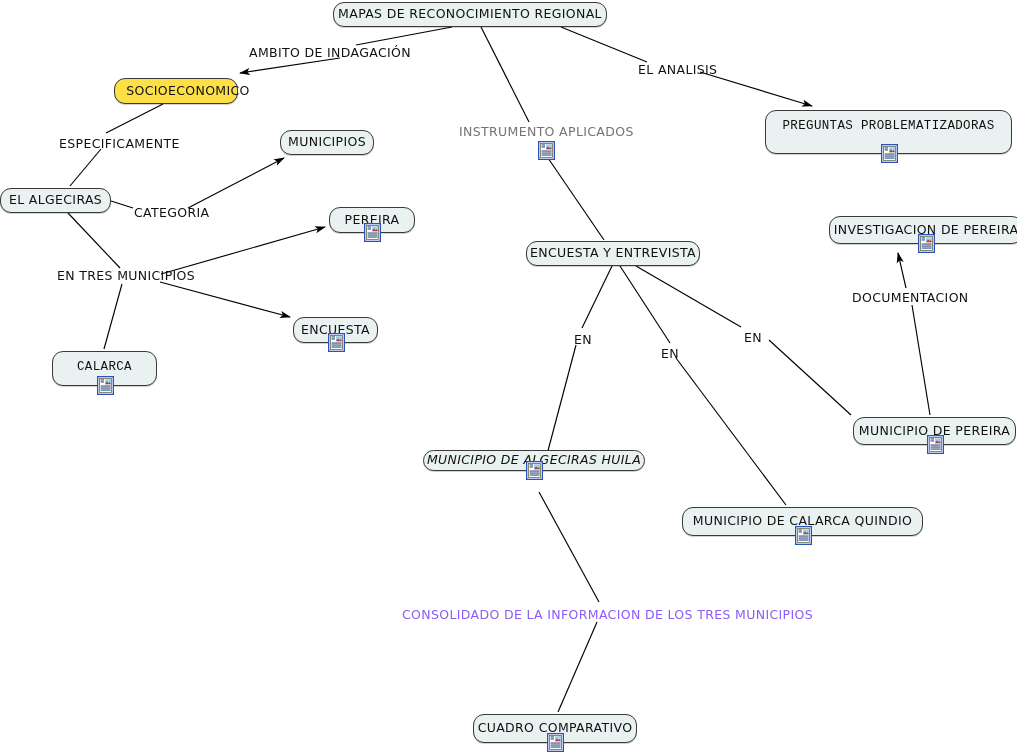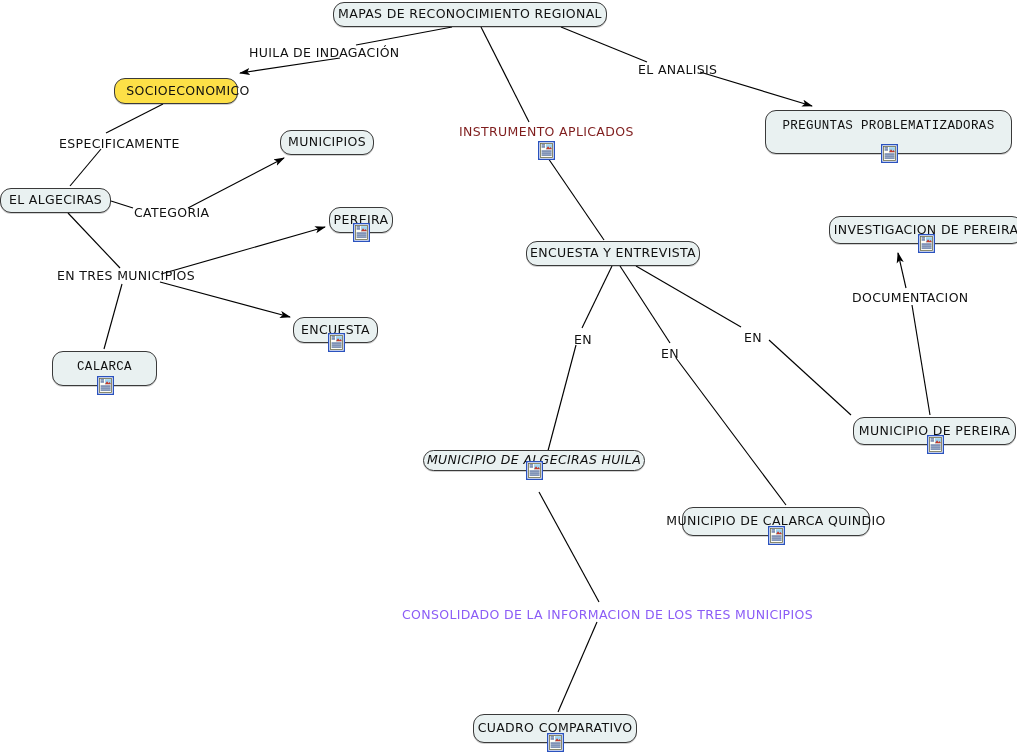--- a/index.html
+++ b/index.html
@@ -120,21 +120,21 @@
       </div>
       <div class="node" style="left: 114px; top: 78px; width: 124px; height: 26px; background: #fde047; border-color: rgb(58, 58, 58); padding-left: 24px;">
         <span class="node-label">SOCIOECONOMICO</span>
       </div>
       <div class="node" style="left: 280px; top: 130px; width: 94px; height: 25px; background: rgb(233, 241, 241); border-color: rgb(58, 58, 58);">
         <span class="node-label">MUNICIPIOS</span>
       </div>
       <div class="node" style="left: 0px; top: 188px; width: 111px; height: 25px; background: rgb(233, 241, 241); border-color: rgb(58, 58, 58);">
         <span class="node-label">EL ALGECIRAS</span>
       </div>
-      <div class="node" style="left: 329px; top: 207px; width: 64px; height: 26px; background: rgb(233, 241, 241); border-color: rgb(58, 58, 58);">
+      <div class="node" style="left: 329px; top: 207px; width: 86px; height: 26px; background: rgb(233, 241, 241); border-color: rgb(58, 58, 58);">
         <span class="node-label">PEREIRA</span>
         <span class="doc-icon">
           <svg width="17" height="19" viewBox="0 0 17 19">
             <rect x="0.5" y="0.5" width="16" height="18" fill="#ffffff" stroke="#2a52be" stroke-width="1.6"></rect>
             <rect x="2.5" y="2.5" width="12" height="14" fill="#fdfdf5" stroke="#6b6b4a" stroke-width="0.8"></rect>
             <rect x="8" y="3.2" width="6" height="5" fill="#9fd2f0"></rect>
             <path d="M8 8.2 L10 5.2 L11.6 7.2 L12.6 6 L14 8.2 Z" fill="#c0392b"></path>
             <rect x="3.6" y="3.4" width="3.4" height="1.1" fill="#2f4f8f"></rect>
             <rect x="3.6" y="5.4" width="3.4" height="1.1" fill="#2f4f8f"></rect>
             <rect x="3.6" y="9.5" width="10" height="1.1" fill="#2f4f8f"></rect>
@@ -235,21 +235,21 @@
             <rect x="8" y="3.2" width="6" height="5" fill="#9fd2f0"></rect>
             <path d="M8 8.2 L10 5.2 L11.6 7.2 L12.6 6 L14 8.2 Z" fill="#c0392b"></path>
             <rect x="3.6" y="3.4" width="3.4" height="1.1" fill="#2f4f8f"></rect>
             <rect x="3.6" y="5.4" width="3.4" height="1.1" fill="#2f4f8f"></rect>
             <rect x="3.6" y="9.5" width="10" height="1.1" fill="#2f4f8f"></rect>
             <rect x="3.6" y="11.5" width="10" height="1.1" fill="#2f4f8f"></rect>
             <rect x="3.6" y="13.5" width="10" height="1.1" fill="#2f4f8f"></rect>
           </svg>
         </span>
       </div>
-      <div class="node" style="left: 682px; top: 507px; width: 188px; height: 29px; background: rgb(233, 241, 241); border-color: rgb(58, 58, 58);">
+      <div class="node" style="left: 682px; top: 507px; width: 241px; height: 29px; background: rgb(233, 241, 241); border-color: rgb(58, 58, 58);">
         <span class="node-label">MUNICIPIO DE CALARCA QUINDIO</span>
         <span class="doc-icon">
           <svg width="17" height="19" viewBox="0 0 17 19">
             <rect x="0.5" y="0.5" width="16" height="18" fill="#ffffff" stroke="#2a52be" stroke-width="1.6"></rect>
             <rect x="2.5" y="2.5" width="12" height="14" fill="#fdfdf5" stroke="#6b6b4a" stroke-width="0.8"></rect>
             <rect x="8" y="3.2" width="6" height="5" fill="#9fd2f0"></rect>
             <path d="M8 8.2 L10 5.2 L11.6 7.2 L12.6 6 L14 8.2 Z" fill="#c0392b"></path>
             <rect x="3.6" y="3.4" width="3.4" height="1.1" fill="#2f4f8f"></rect>
             <rect x="3.6" y="5.4" width="3.4" height="1.1" fill="#2f4f8f"></rect>
             <rect x="3.6" y="9.5" width="10" height="1.1" fill="#2f4f8f"></rect>
@@ -269,23 +269,23 @@
             <rect x="3.6" y="3.4" width="3.4" height="1.1" fill="#2f4f8f"></rect>
             <rect x="3.6" y="5.4" width="3.4" height="1.1" fill="#2f4f8f"></rect>
             <rect x="3.6" y="9.5" width="10" height="1.1" fill="#2f4f8f"></rect>
             <rect x="3.6" y="11.5" width="10" height="1.1" fill="#2f4f8f"></rect>
             <rect x="3.6" y="13.5" width="10" height="1.1" fill="#2f4f8f"></rect>
           </svg>
         </span>
       </div>
     </div>
   <div id="label-layer">
-      <div class="edge-label" style="left: 249px; top: 47px; color: rgb(16, 16, 16);"><span>HUILA DE INDAGACIÓN</span></div>
+      <div class="edge-label" style="left: 249px; top: 47px; color: rgb(16, 16, 16);"><span>AMBITO DE INDAGACIÓN</span></div>
       <div class="edge-label" style="left: 638px; top: 64px; color: rgb(16, 16, 16);"><span>EL ANALISIS</span></div>
-      <div class="edge-label with-icon" style="left: 459px; top: 126px; color: #7f1d1d; position: absolute;"><span>INSTRUMENTO APLICADOS</span><span class="doc-icon">
+      <div class="edge-label with-icon" style="left: 459px; top: 126px; color: #737373; position: absolute;"><span>INSTRUMENTO APLICADOS</span><span class="doc-icon">
           <svg width="17" height="19" viewBox="0 0 17 19">
             <rect x="0.5" y="0.5" width="16" height="18" fill="#ffffff" stroke="#2a52be" stroke-width="1.6"></rect>
             <rect x="2.5" y="2.5" width="12" height="14" fill="#fdfdf5" stroke="#6b6b4a" stroke-width="0.8"></rect>
             <rect x="8" y="3.2" width="6" height="5" fill="#9fd2f0"></rect>
             <path d="M8 8.2 L10 5.2 L11.6 7.2 L12.6 6 L14 8.2 Z" fill="#c0392b"></path>
             <rect x="3.6" y="3.4" width="3.4" height="1.1" fill="#2f4f8f"></rect>
             <rect x="3.6" y="5.4" width="3.4" height="1.1" fill="#2f4f8f"></rect>
             <rect x="3.6" y="9.5" width="10" height="1.1" fill="#2f4f8f"></rect>
             <rect x="3.6" y="11.5" width="10" height="1.1" fill="#2f4f8f"></rect>
             <rect x="3.6" y="13.5" width="10" height="1.1" fill="#2f4f8f"></rect>

